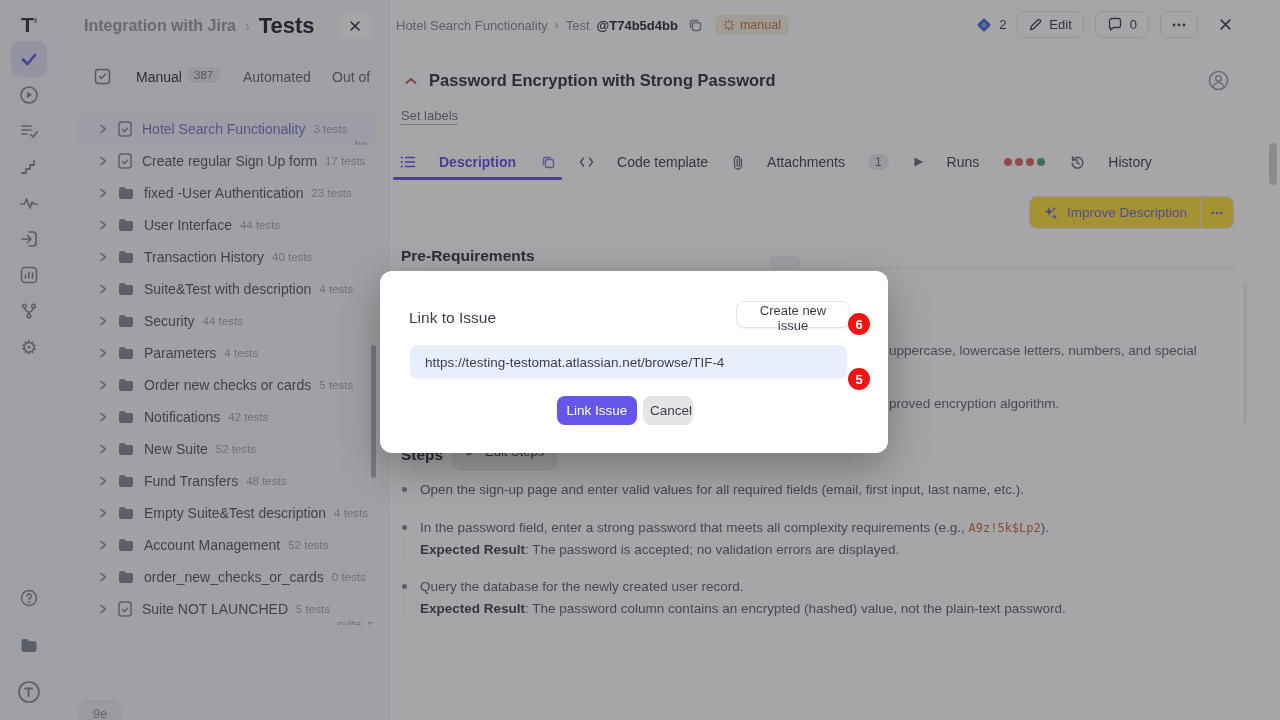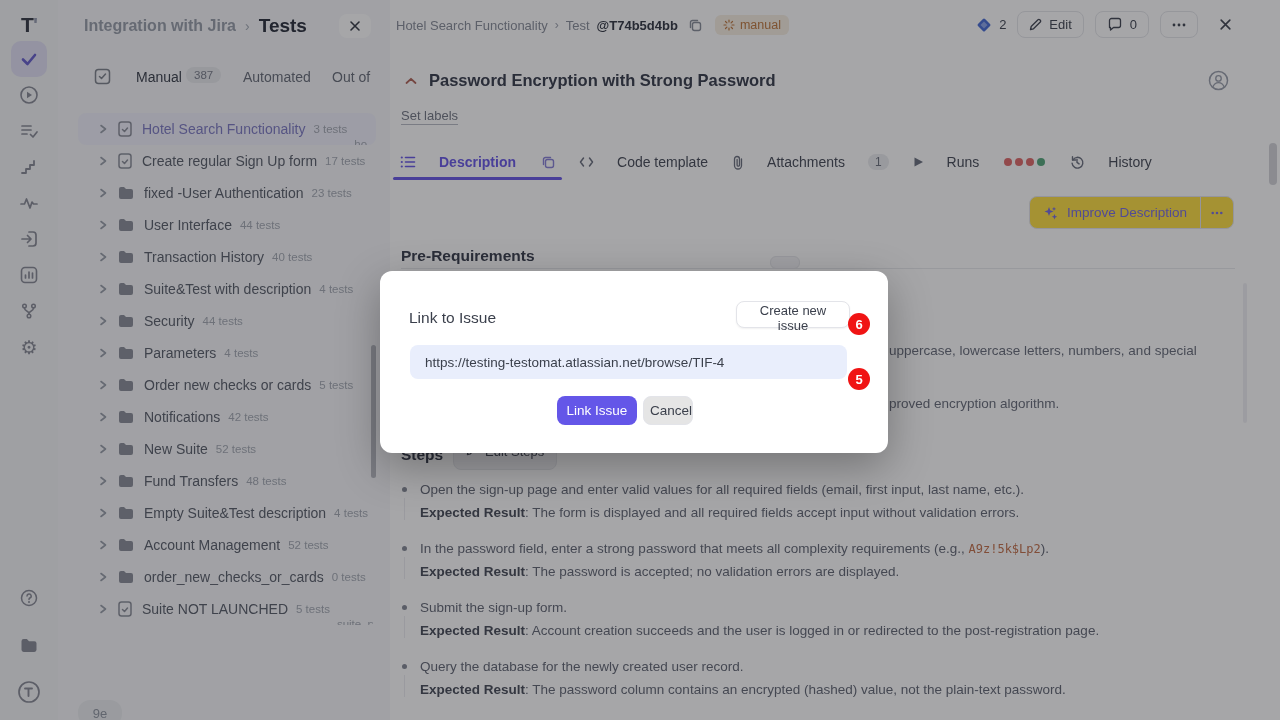--- a/index.html
+++ b/index.html
@@ -15,21 +15,21 @@
   .rail-btn{width:36px;height:36px;border-radius:10px;display:flex;align-items:center;justify-content:center;color:#8b8e99;background:none;border:none;padding:0;}
   .rail-btn.active{background:#e2e1f6;color:#6a62cf;}
   .rail-bottom{margin-top:auto;display:flex;flex-direction:column;gap:11px;align-items:center;}
   .gear-glyph{font-size:19px;line-height:1;}
 
   
   .panel{position:absolute;left:58px;top:0;bottom:0;width:332px;background:#f7f8fa;z-index:1;overflow:hidden;}
   .panel-header{position:absolute;left:26px;top:13px;height:26px;display:flex;align-items:center;gap:9px;white-space:nowrap;}
   .ph-parent{font-size:16px;font-weight:600;color:#9aa0ac;}
   .ph-sep{font-size:14px;color:#a7adb8;}
-  .ph-current{font-size:19px;font-weight:700;color:#2e3340;}
+  .ph-current{font-size:22px;font-weight:700;color:#2e3340;}
   .panel-close{position:absolute;left:281px;top:14px;width:32px;height:24px;border-radius:8px;background:#ffffff;border:none;display:flex;align-items:center;justify-content:center;color:#3a3f4a;}
   .panel-tabs{position:absolute;left:0;top:63px;height:28px;width:332px;}
   .pt-icon{position:absolute;left:36px;top:5px;color:#80858f;}
   .pt-manual{position:absolute;left:78px;top:6px;font-size:14px;font-weight:500;color:#3f4450;background:none;border:none;padding:0;}
   .pt-pill{position:absolute;left:128px;top:4px;background:#e9eaee;border-radius:10px;padding:2px 8px;font-size:11.5px;color:#7d828e;}
   .pt-automated{position:absolute;left:185px;top:6px;font-size:14px;color:#6b707c;background:none;border:none;padding:0;}
   .pt-outof{position:absolute;left:274px;top:6px;font-size:14px;color:#6b707c;background:none;border:none;padding:0;white-space:nowrap;}
   .tree{position:absolute;left:0;top:113px;width:332px;}
   .trow{height:32px;margin:0 14px 0 20px;border-radius:8px;display:flex;align-items:center;gap:0;padding-left:20px;overflow:hidden;white-space:nowrap;}
   .trow .chev{color:#9aa0ab;flex:none;margin-right:10px;}
@@ -635,29 +635,24 @@
     <button class="edit-steps">
       <svg width="12" height="12" viewBox="0 0 13 13">
           <path d="M1.5 11.5 l.7-3 6.8-6.8 a1.2 1.2 0 0 1 1.7 0 l.6.6 a1.2 1.2 0 0 1 0 1.7 L4.5 10.8 z" stroke="currentColor" stroke-width="1.3" fill="none" stroke-linejoin="round"></path>
         </svg>
       <span>Edit Steps</span>
     </button>
 
     <div class="steps">
       <div class="step">
         <div class="act"><span>Open the sign-up page and enter valid values for all required fields (email, first input, last name, etc.).</span><span class="code"></span><span></span></div>
-        <div class="exp"><b>Expected Result</b><span>: The form is displayed and all required fields accept input without validation errors.</span></div>
       </div>
         <div class="step">
         <div class="act"><span>In the password field, enter a strong password that meets all complexity requirements (e.g., </span><span class="code">A9z!5k$Lp2</span><span>).</span></div>
         <div class="exp"><b>Expected Result</b><span>: The password is accepted; no validation errors are displayed.</span></div>
-      </div>
-        <div class="step">
-        <div class="act"><span>Submit the sign-up form.</span><span class="code"></span><span></span></div>
-        <div class="exp"><b>Expected Result</b><span>: Account creation succeeds and the user is logged in or redirected to the post-registration page.</span></div>
       </div>
         <div class="step">
         <div class="act"><span>Query the database for the newly created user record.</span><span class="code"></span><span></span></div>
         <div class="exp"><b>Expected Result</b><span>: The password column contains an encrypted (hashed) value, not the plain-text password.</span></div>
       </div>
     </div>
 
     <div class="content-scroll"></div>
   </main>
 

